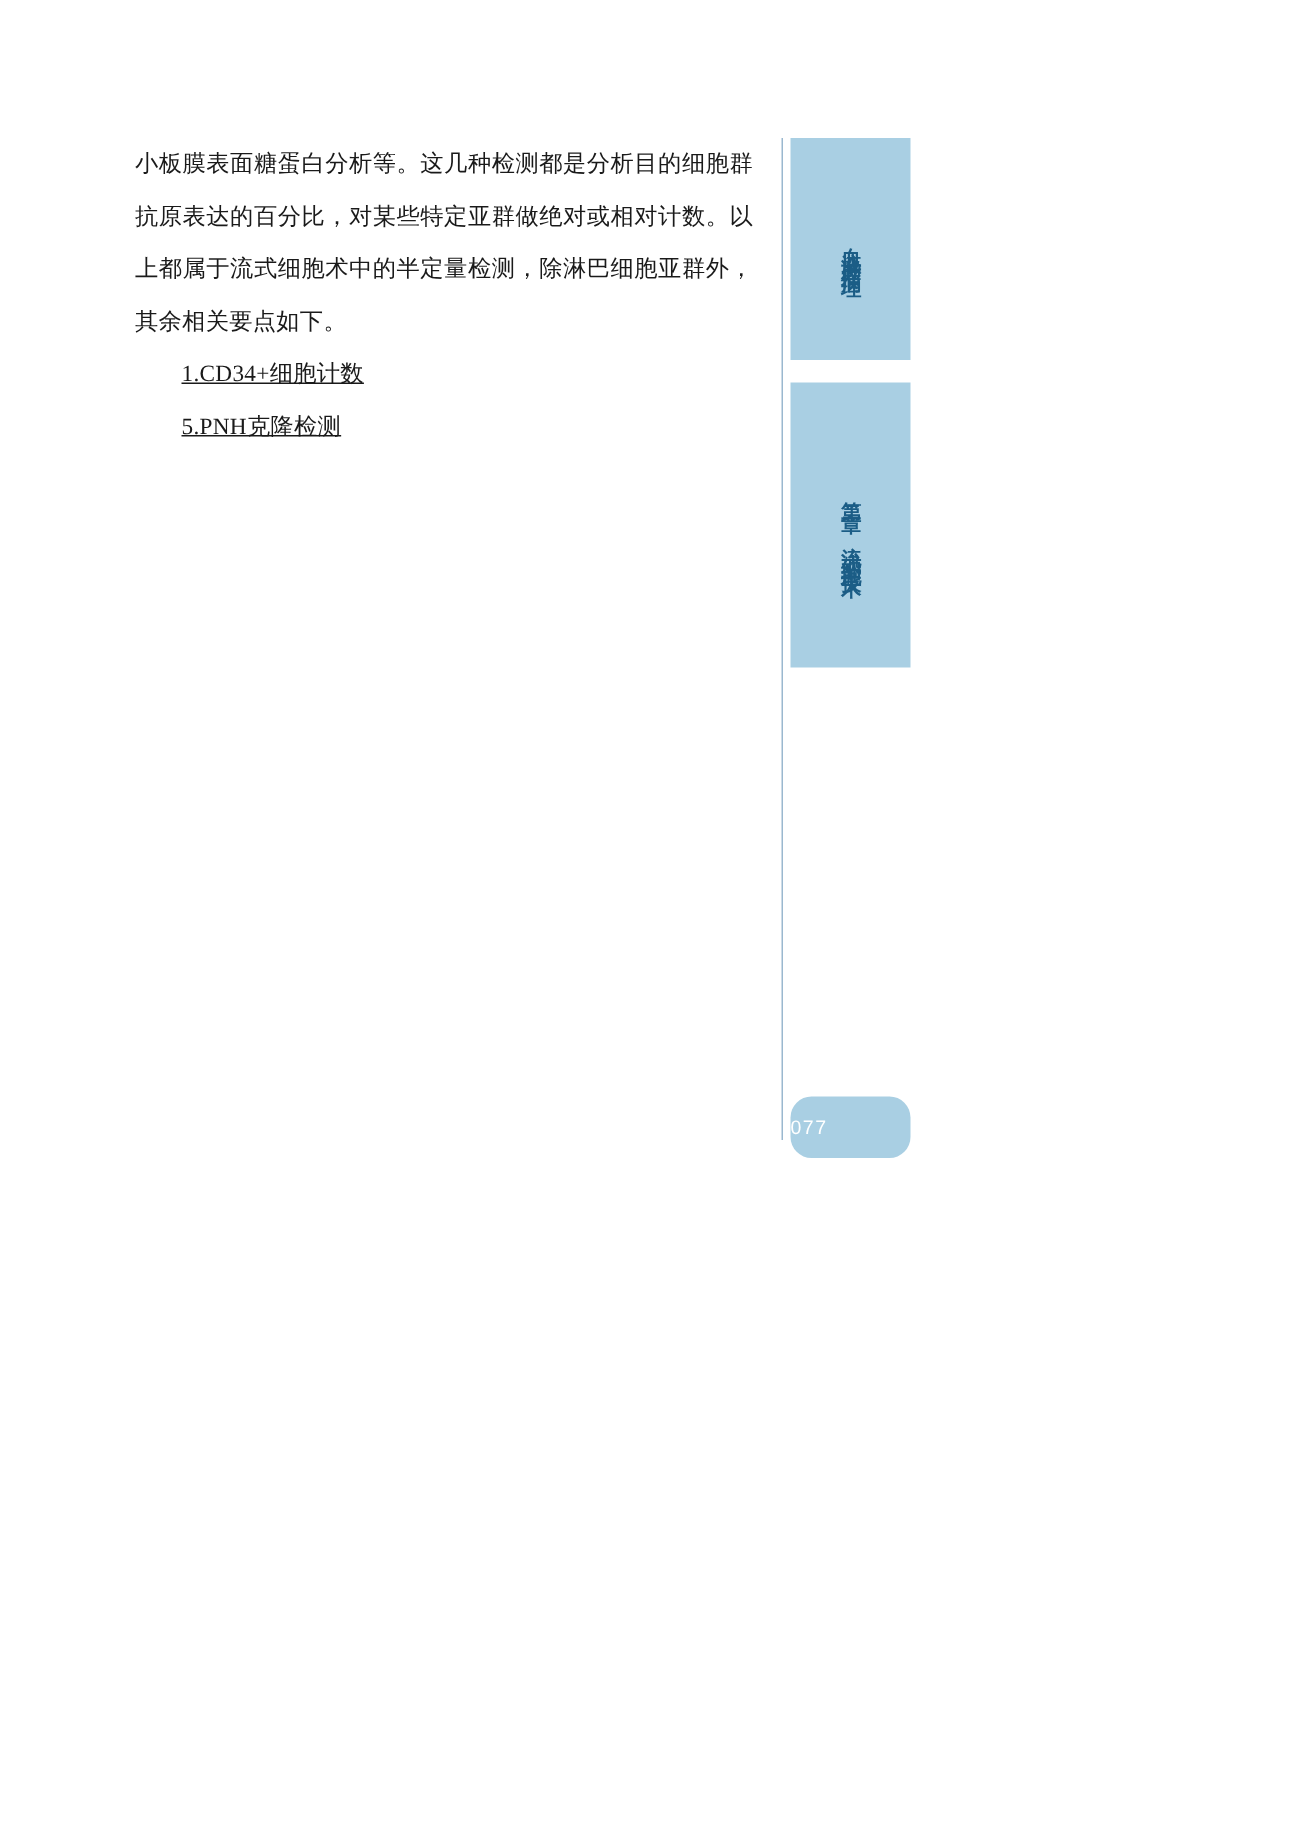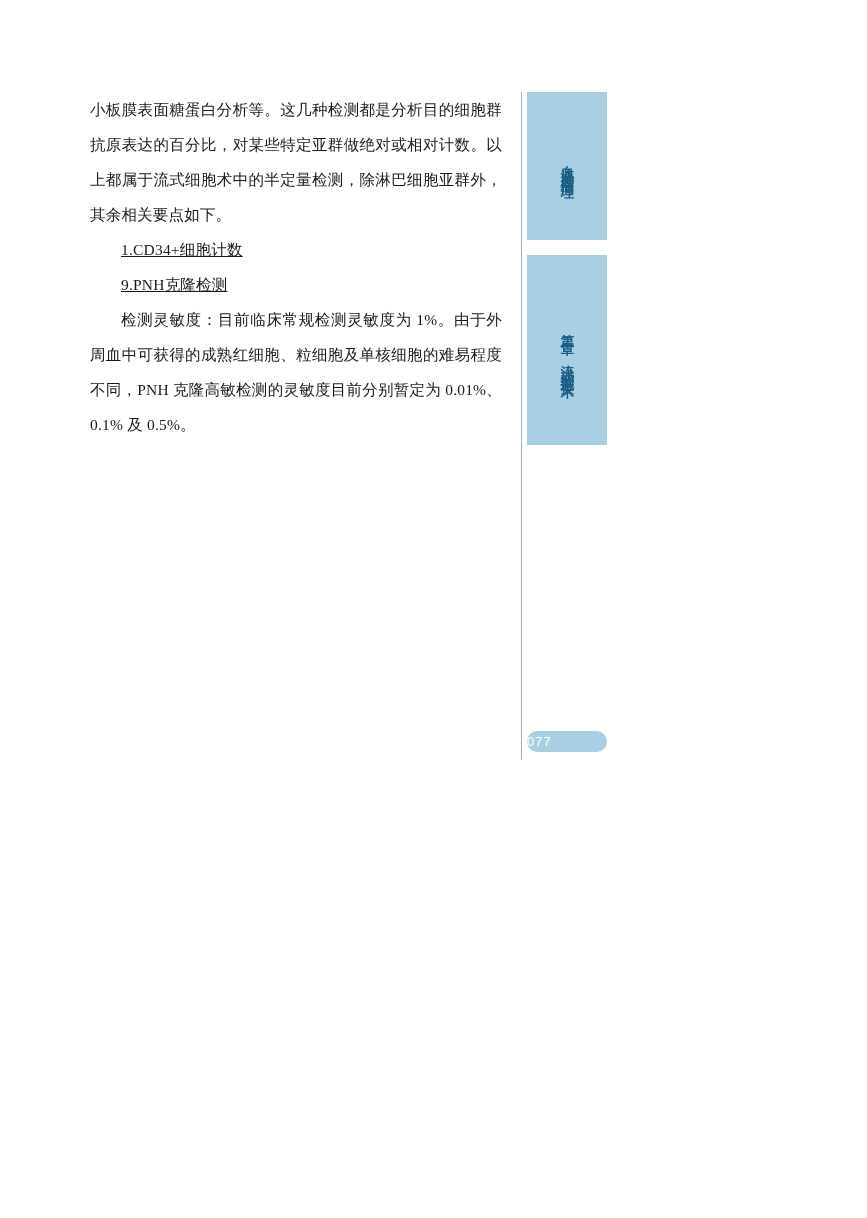--- a/index.html
+++ b/index.html
@@ -84,21 +84,21 @@
     top: 255px;
     width: 80px;
     height: 190px;
   }
 
   .folio {
     position: absolute;
     left: 527px;
     top: 731px;
     width: 80px;
-    height: 21px;
+    height: 41px;
     background: #a9cfe3;
     color: #ffffff;
     font-family: "Liberation Sans", sans-serif;
     font-size: 13px;
     letter-spacing: 1px;
     display: flex;
     align-items: center;
     padding-left: 0;
     box-sizing: border-box;
     border-radius: 14px;
@@ -107,22 +107,21 @@
 </head>
 <body>
 
 <div class="page">
 
   <div class="rule"></div>
 
   <div class="content">
     <p>小板膜表面糖蛋白分析等。这几种检测都是分析目的细胞群抗原表达的百分比，对某些特定亚群做绝对或相对计数。以上都属于流式细胞术中的半定量检测，除淋巴细胞亚群外，其余相关要点如下。</p>
     <p class="indent-small">1.CD34+细胞计数</p>
-    <p class="indent-small">9.PNH克隆检测</p>
-    <p class="indent">检测灵敏度：目前临床常规检测灵敏度为 1%。由于外周血中可获得的成熟红细胞、粒细胞及单核细胞的难易程度不同，PNH 克隆高敏检测的灵敏度目前分别暂定为 0.01%、0.1% 及 0.5%。</p>
+    <p class="indent-small">5.PNH克隆检测</p>
   </div>
 
   <div class="tab tab-book">血液肿瘤病理</div>
   <div class="tab tab-chapter">第二章 流式细胞技术</div>
 
   <div class="folio">077</div>
 
 </div>
 
 </body></html>

